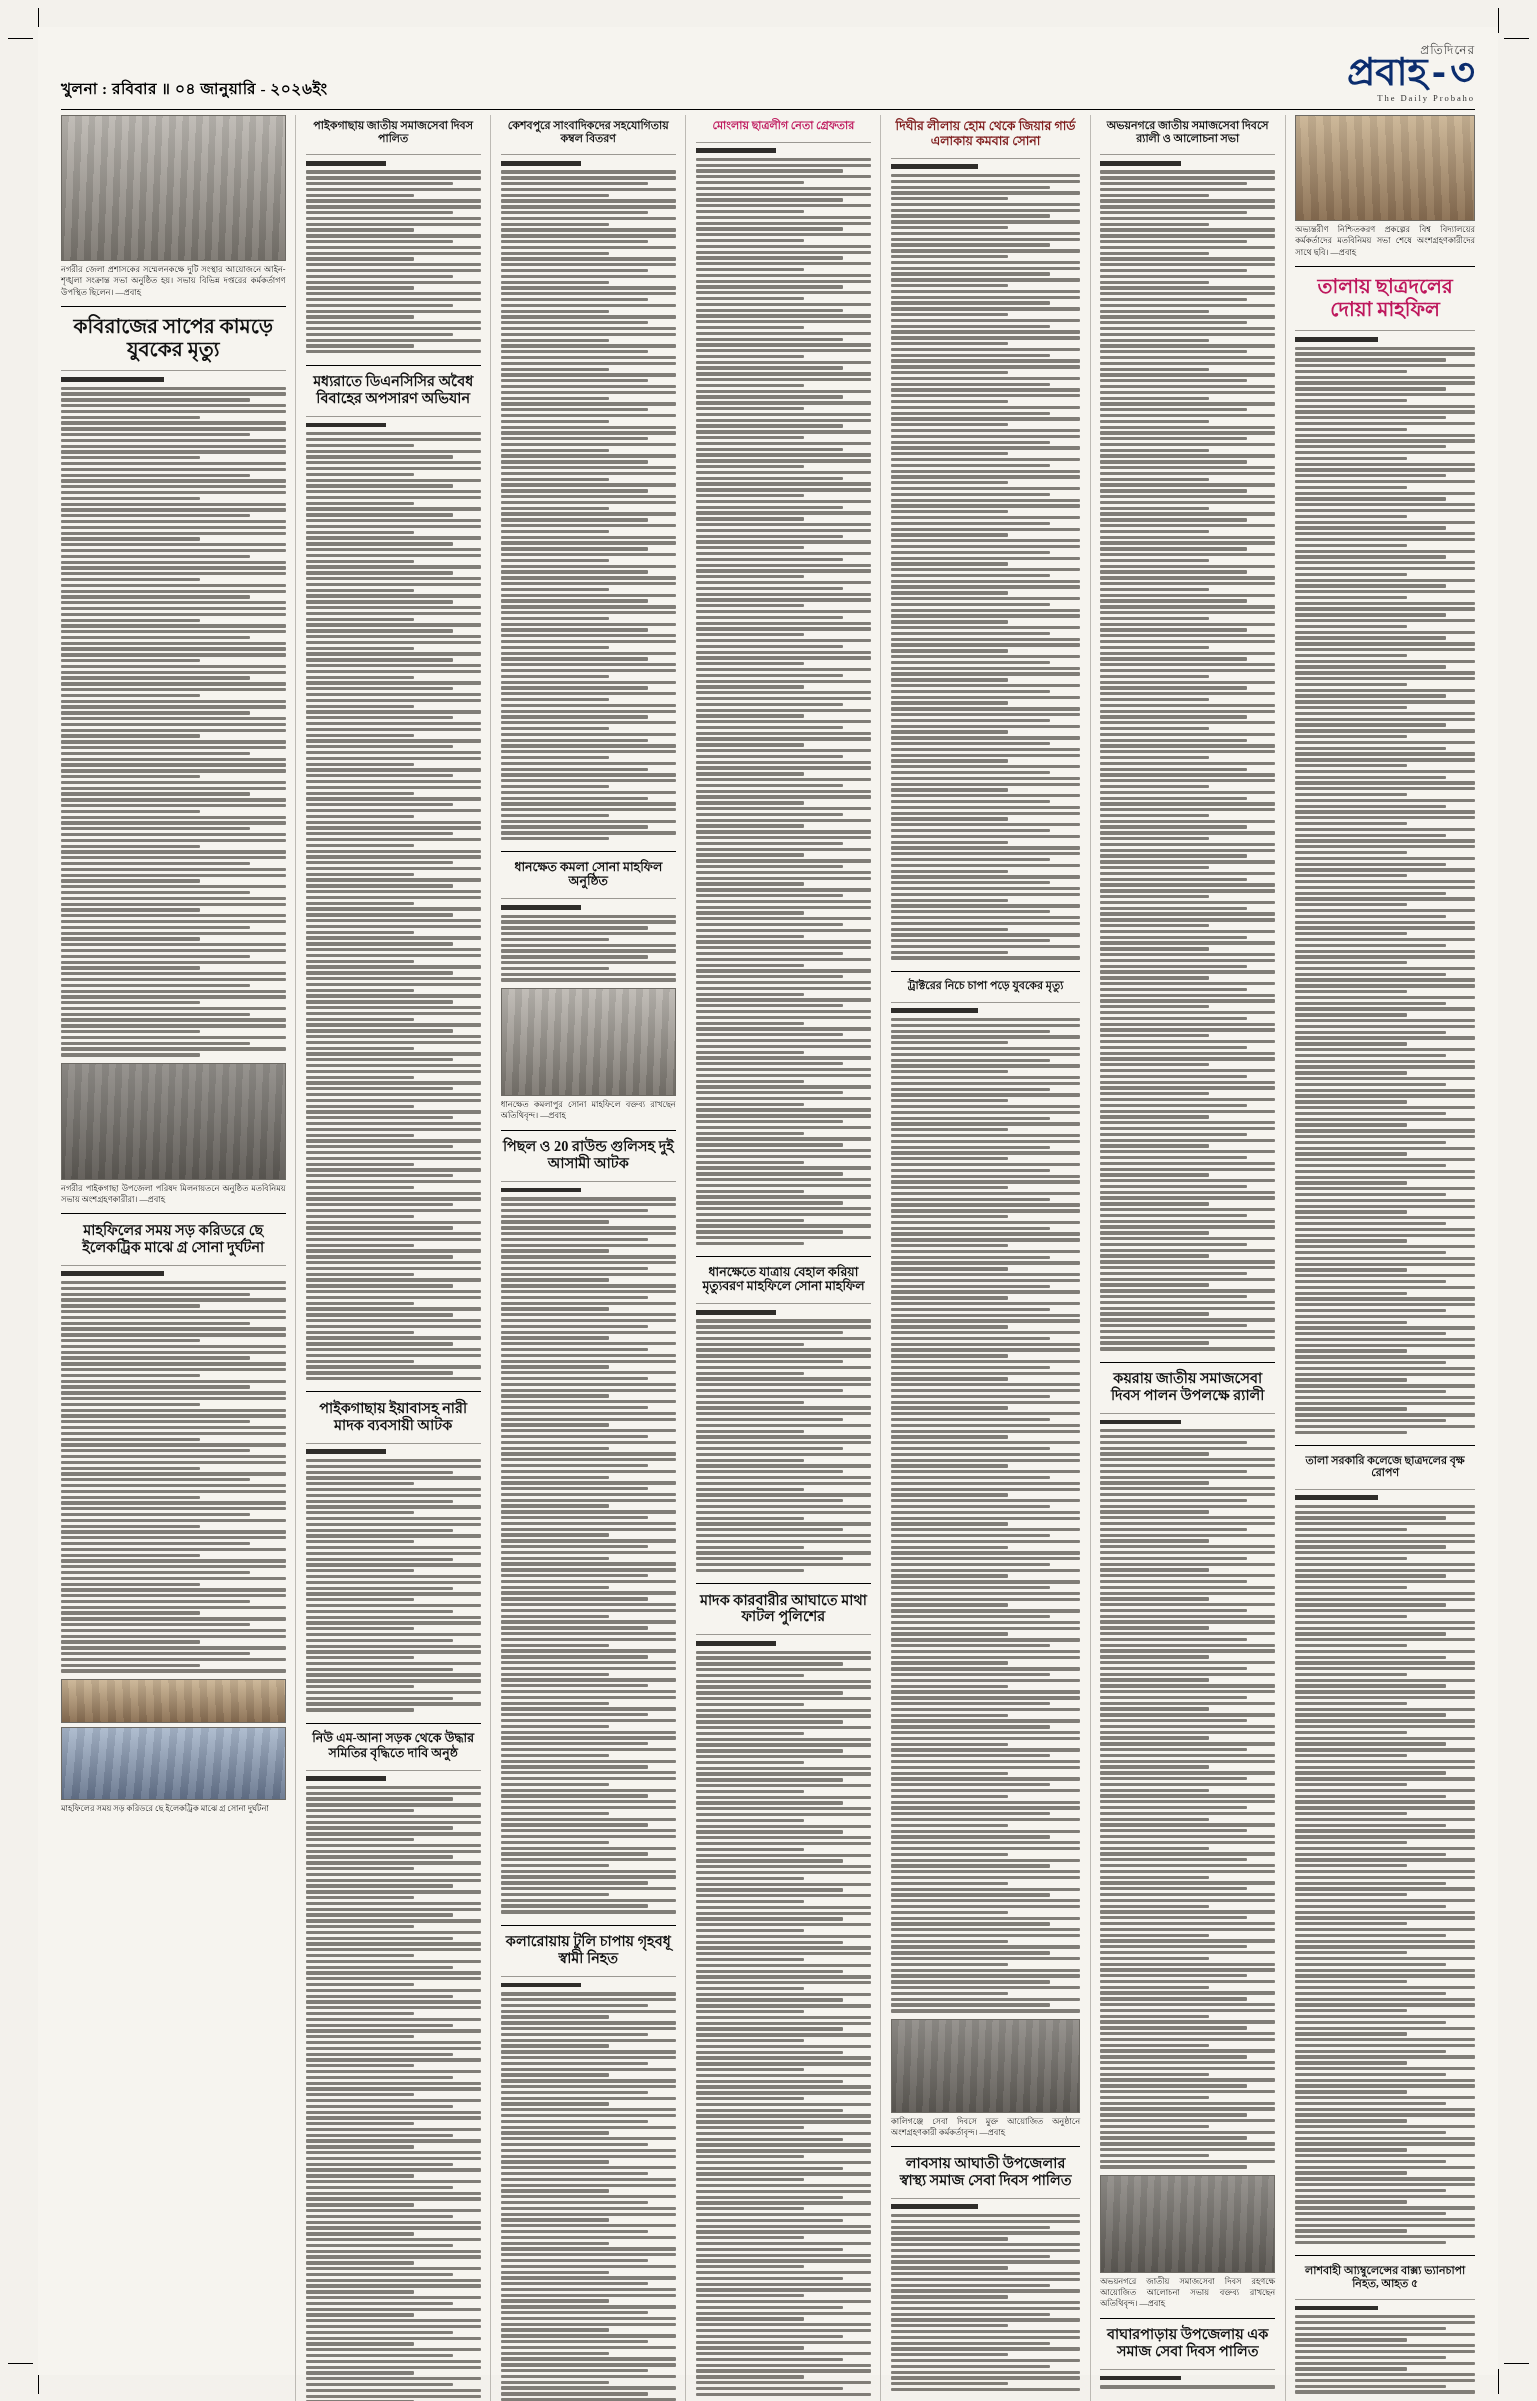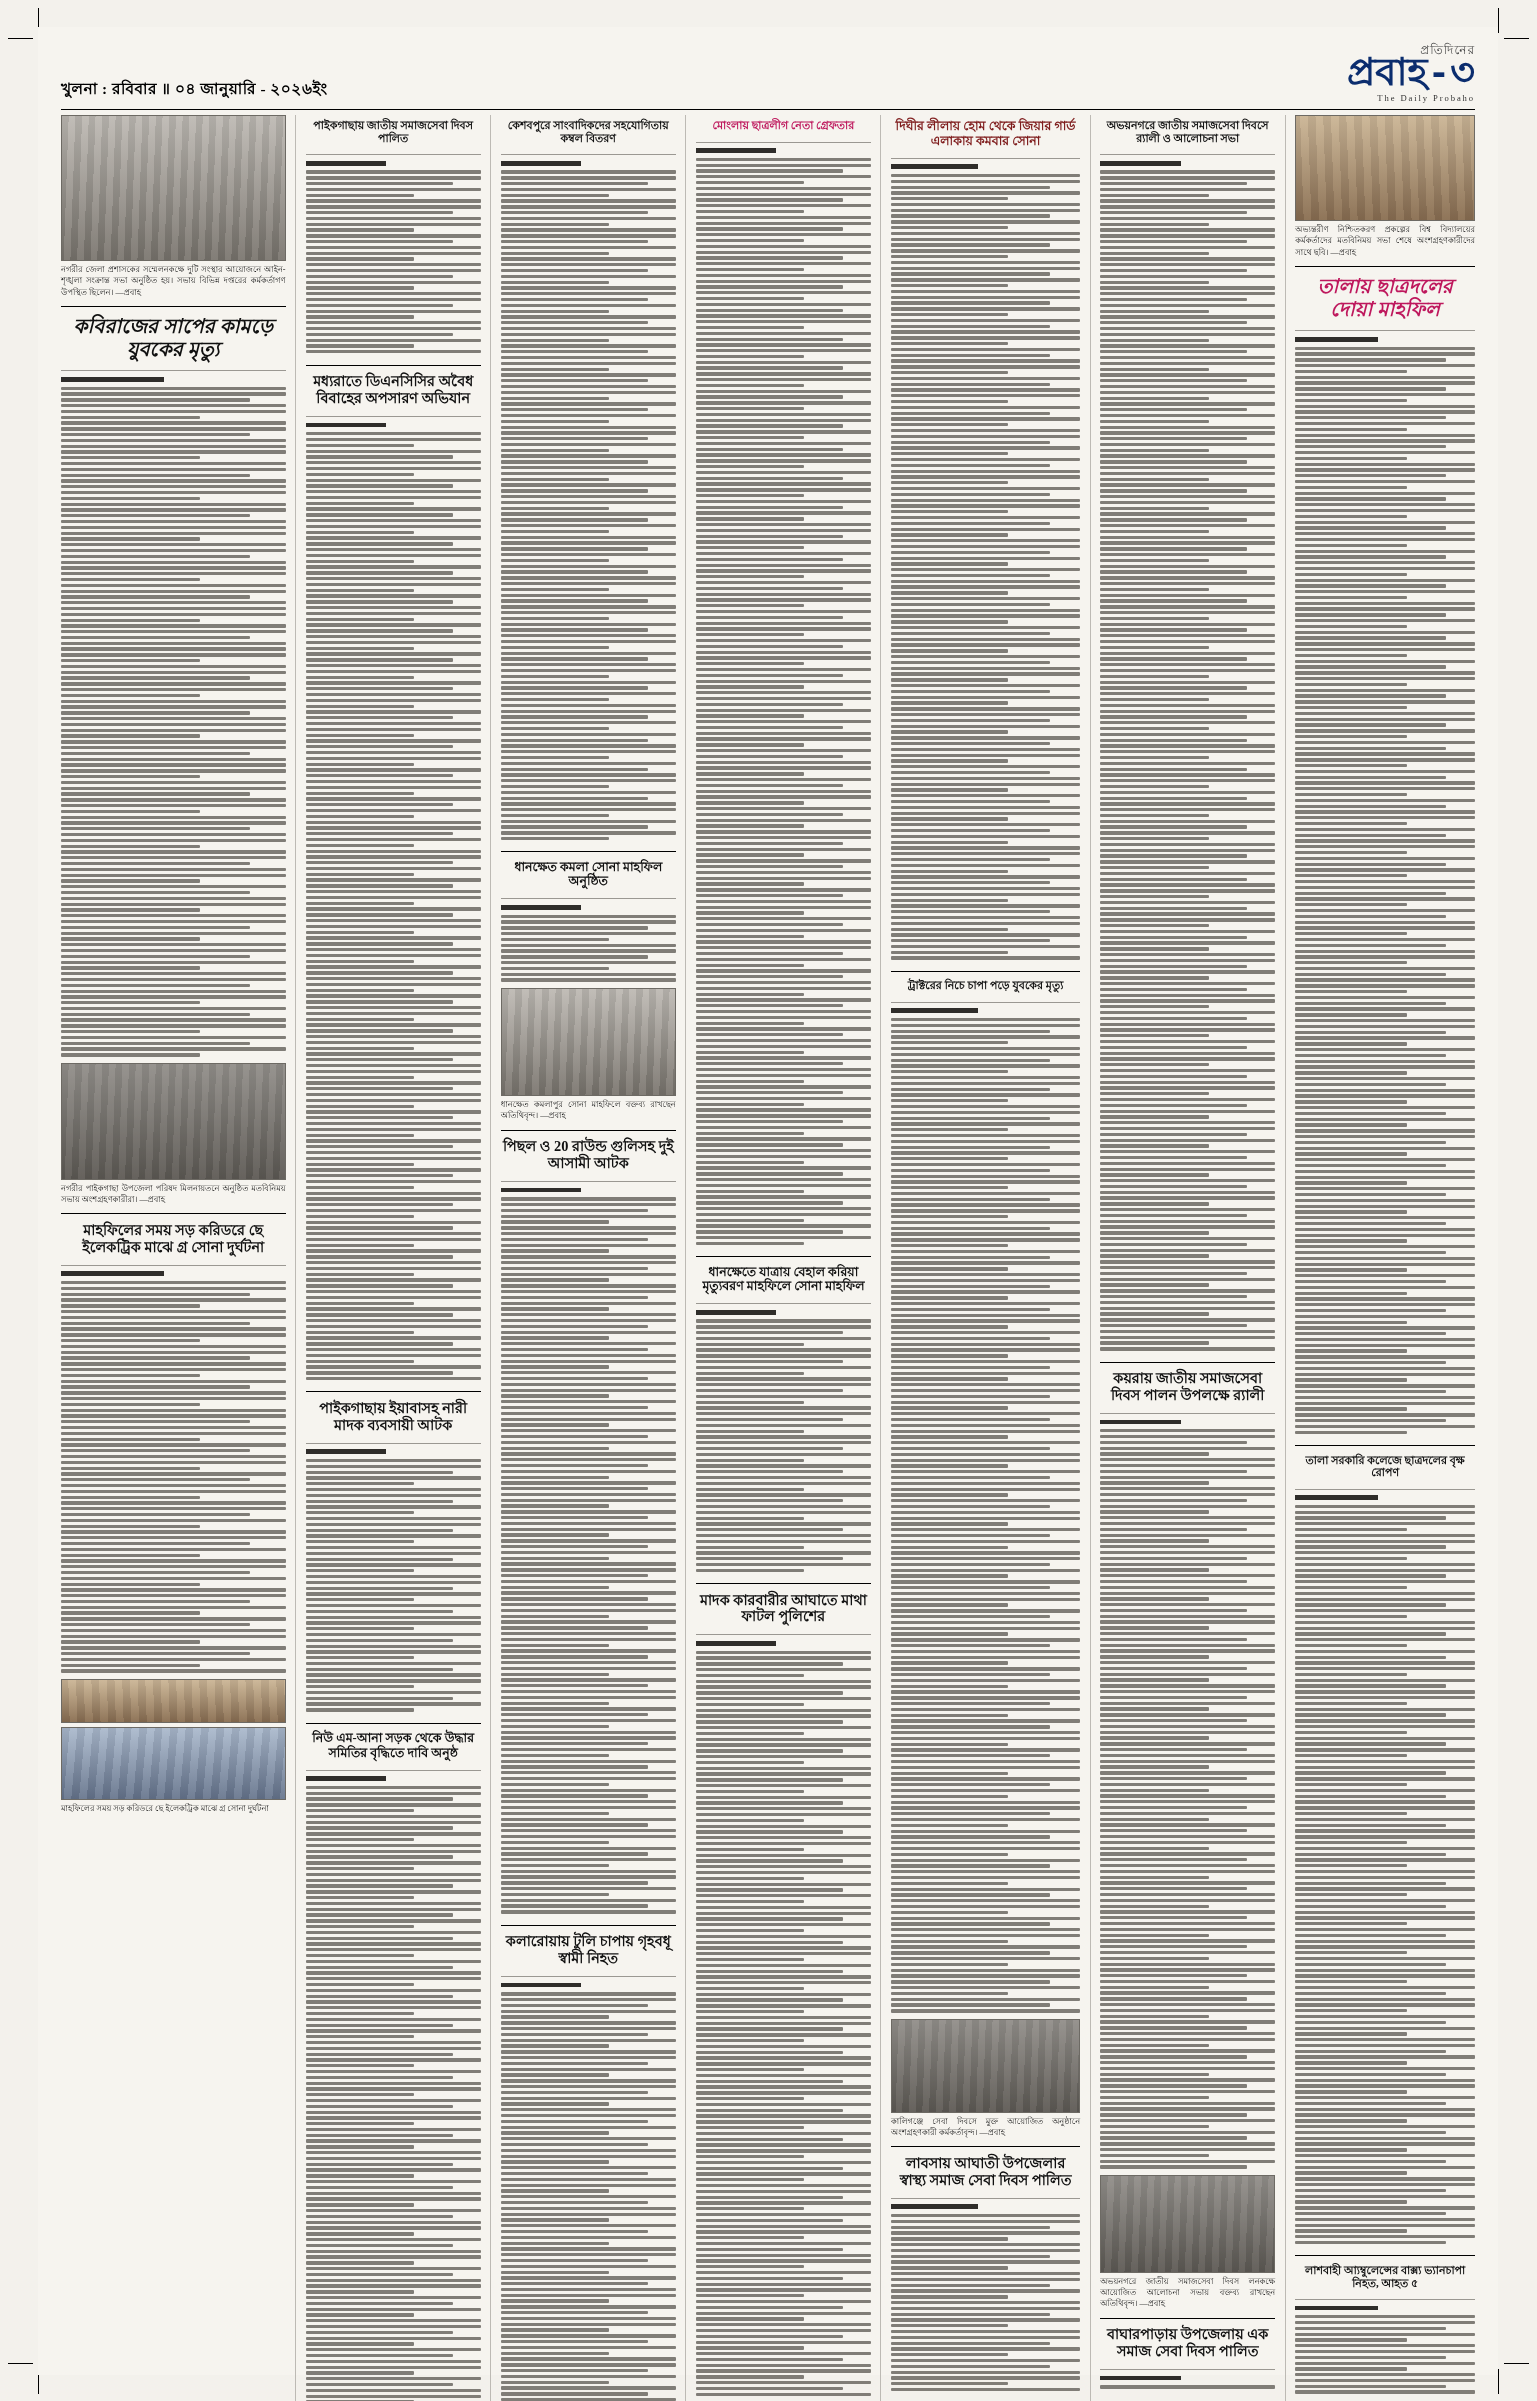--- a/index.html
+++ b/index.html
@@ -38,21 +38,21 @@
   .c6{width:187px;}
   .c7{width:192px;}
 
   .vrule{width:1px;background:#bdbab4;flex:0 0 1px;}
 
   
   .hl{
     font-weight:bold;text-align:center;color:#111;line-height:1.15;
     padding:3.8px 0 4.8px 0;
   }
-  .hl.big{font-size:20px;font-style:italic;}
+  .hl.big{font-size:20px;}
   .hl.mid{font-size:11px;}
   .hl.sm{font-size:14.4px;}
   .hl.xs{font-size:12.5px;}
   .hl.red{color:#be185d;}
   .hl.blue{color:#7f1d1d;}
   .rule{border-top:1px solid #000;margin:4.8px 0 3.8px 0;}
   .rule.thin{border-top:1px solid #9b9892;}
 
   
   .body{padding:1.9px 0 3.8px 0;}
@@ -2154,21 +2154,21 @@
             <div class="ln m"></div>
             <div class="ln j"></div>
           <div class="ln j"></div>
             <div class="ln s"></div>
             <div class="ln j"></div>
             <div class="ln m"></div>
         </div>
         <div class="photo dark" style="height:96px;">
             <div class="inner"></div>
           </div>
-        <div class="cap">অভয়নগরে জাতীয় সমাজসেবা দিবস লনকক্ষে আয়োজিত আলোচনা সভায় বক্তব্য রাখছেন অতিথিবৃন্দ। —প্রবাহ</div>
+        <div class="cap">অভয়নগরে জাতীয় সমাজসেবা দিবস রহণক্ষে আয়োজিত আলোচনা সভায় বক্তব্য রাখছেন অতিথিবৃন্দ। —প্রবাহ</div>
         <div class="rule"></div>
         <div class="hl sm">বাঘারপাড়ায় উপজেলায় এক সমাজ সেবা দিবস পালিত</div>
         <div class="rule thin"></div>
         <div class="body dense">
           <div class="lead"></div>
           <div class="ln j"></div>
 
         </div>
       </div>
 

